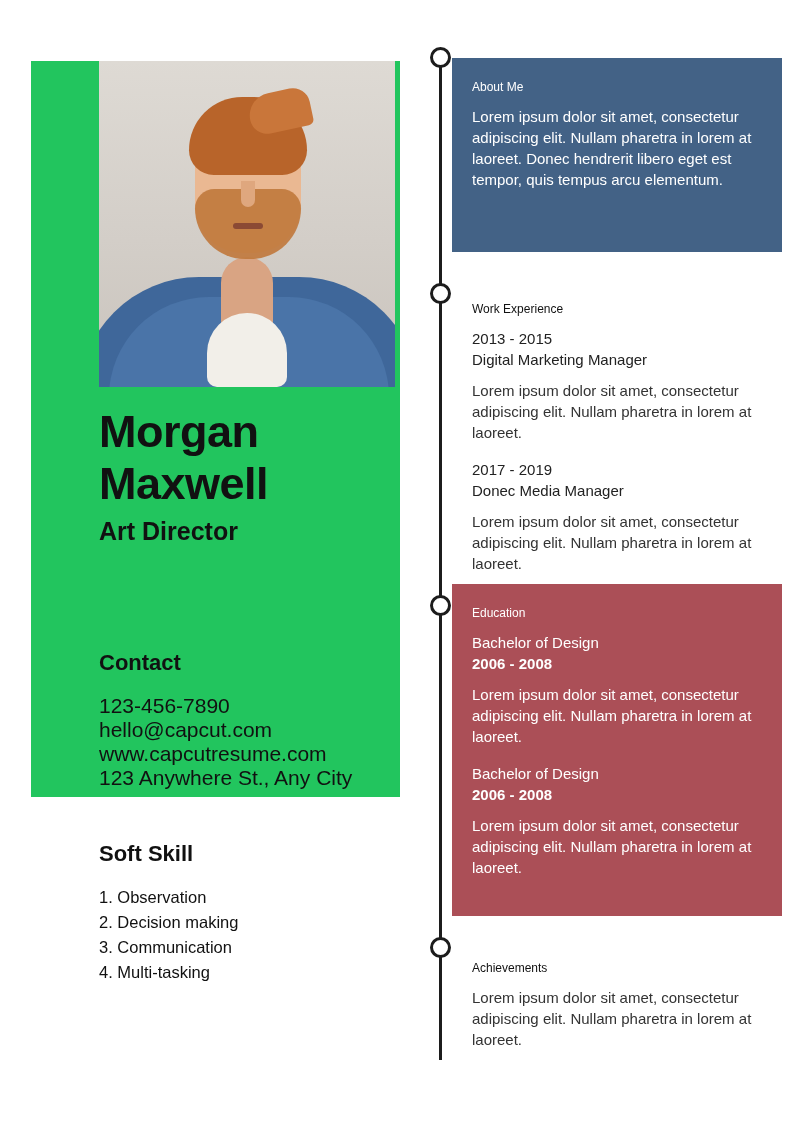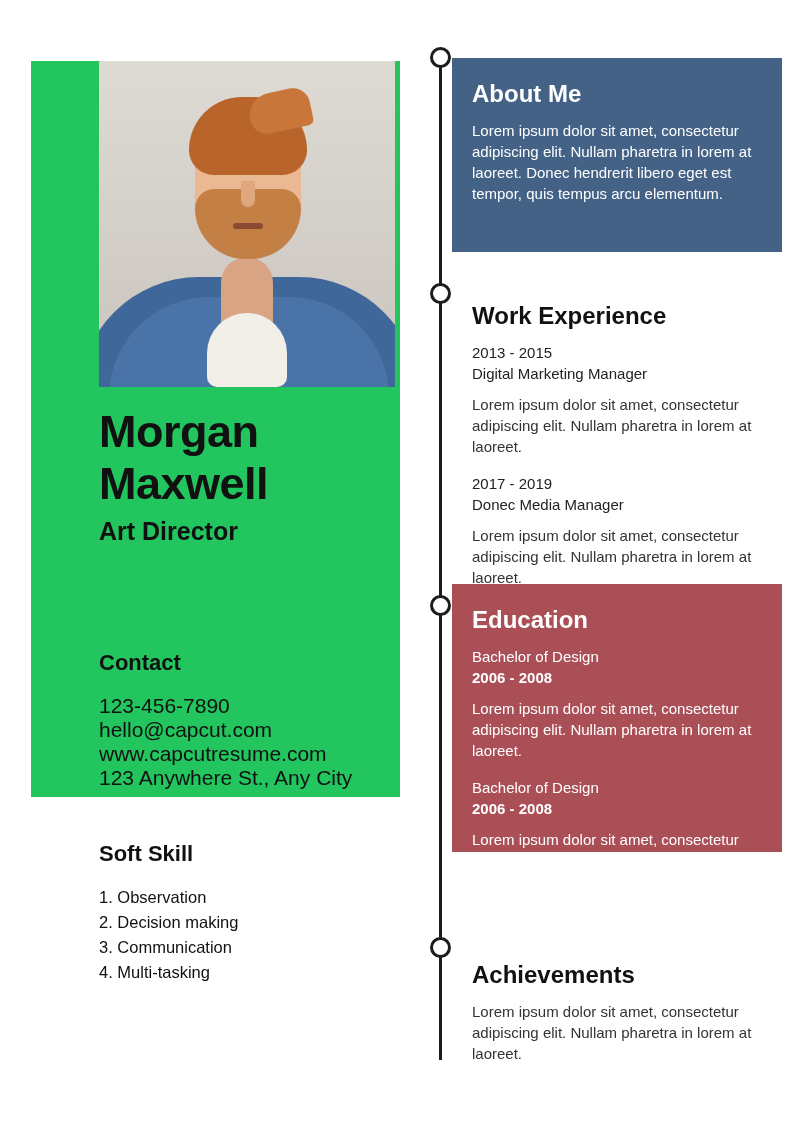--- a/index.html
+++ b/index.html
@@ -240,22 +240,22 @@
     width: 330px;
     box-sizing: border-box;
   }
   .card.filled {
     padding: 22px 20px 22px 20px;
   }
   .card.plain {
     padding: 0 20px 0 20px;
   }
   .card-title {
-    font-size: 24px;
-    font-weight: bold;
+    font-size: 12px;
+    font-weight: normal;
     margin: 0 0 12px 0;
   }
   .card-title.dark { color: #111111; margin-top: 26px; }
   .card-title.light { color: #ffffff; }
   .body-text {
     font-size: 15px;
     line-height: 21px;
     margin: 0;
   }
   .body-text.dark { color: #333333; }
@@ -272,21 +272,21 @@
   .entry .body-text { margin-top: 10px; }
 
   #card-about {
     top: 58px;
     height: 194px;
     background: #436286;
   }
   #card-work { top: 276px; }
   #card-education {
     top: 584px;
-    height: 268px;
+    height: 332px;
     background: #ab4f57;
   }
   #card-achievements { top: 935px; }
 </style>
 </head>
 <body>
 
 <div id="left-panel">
 
   <div id="photo">

